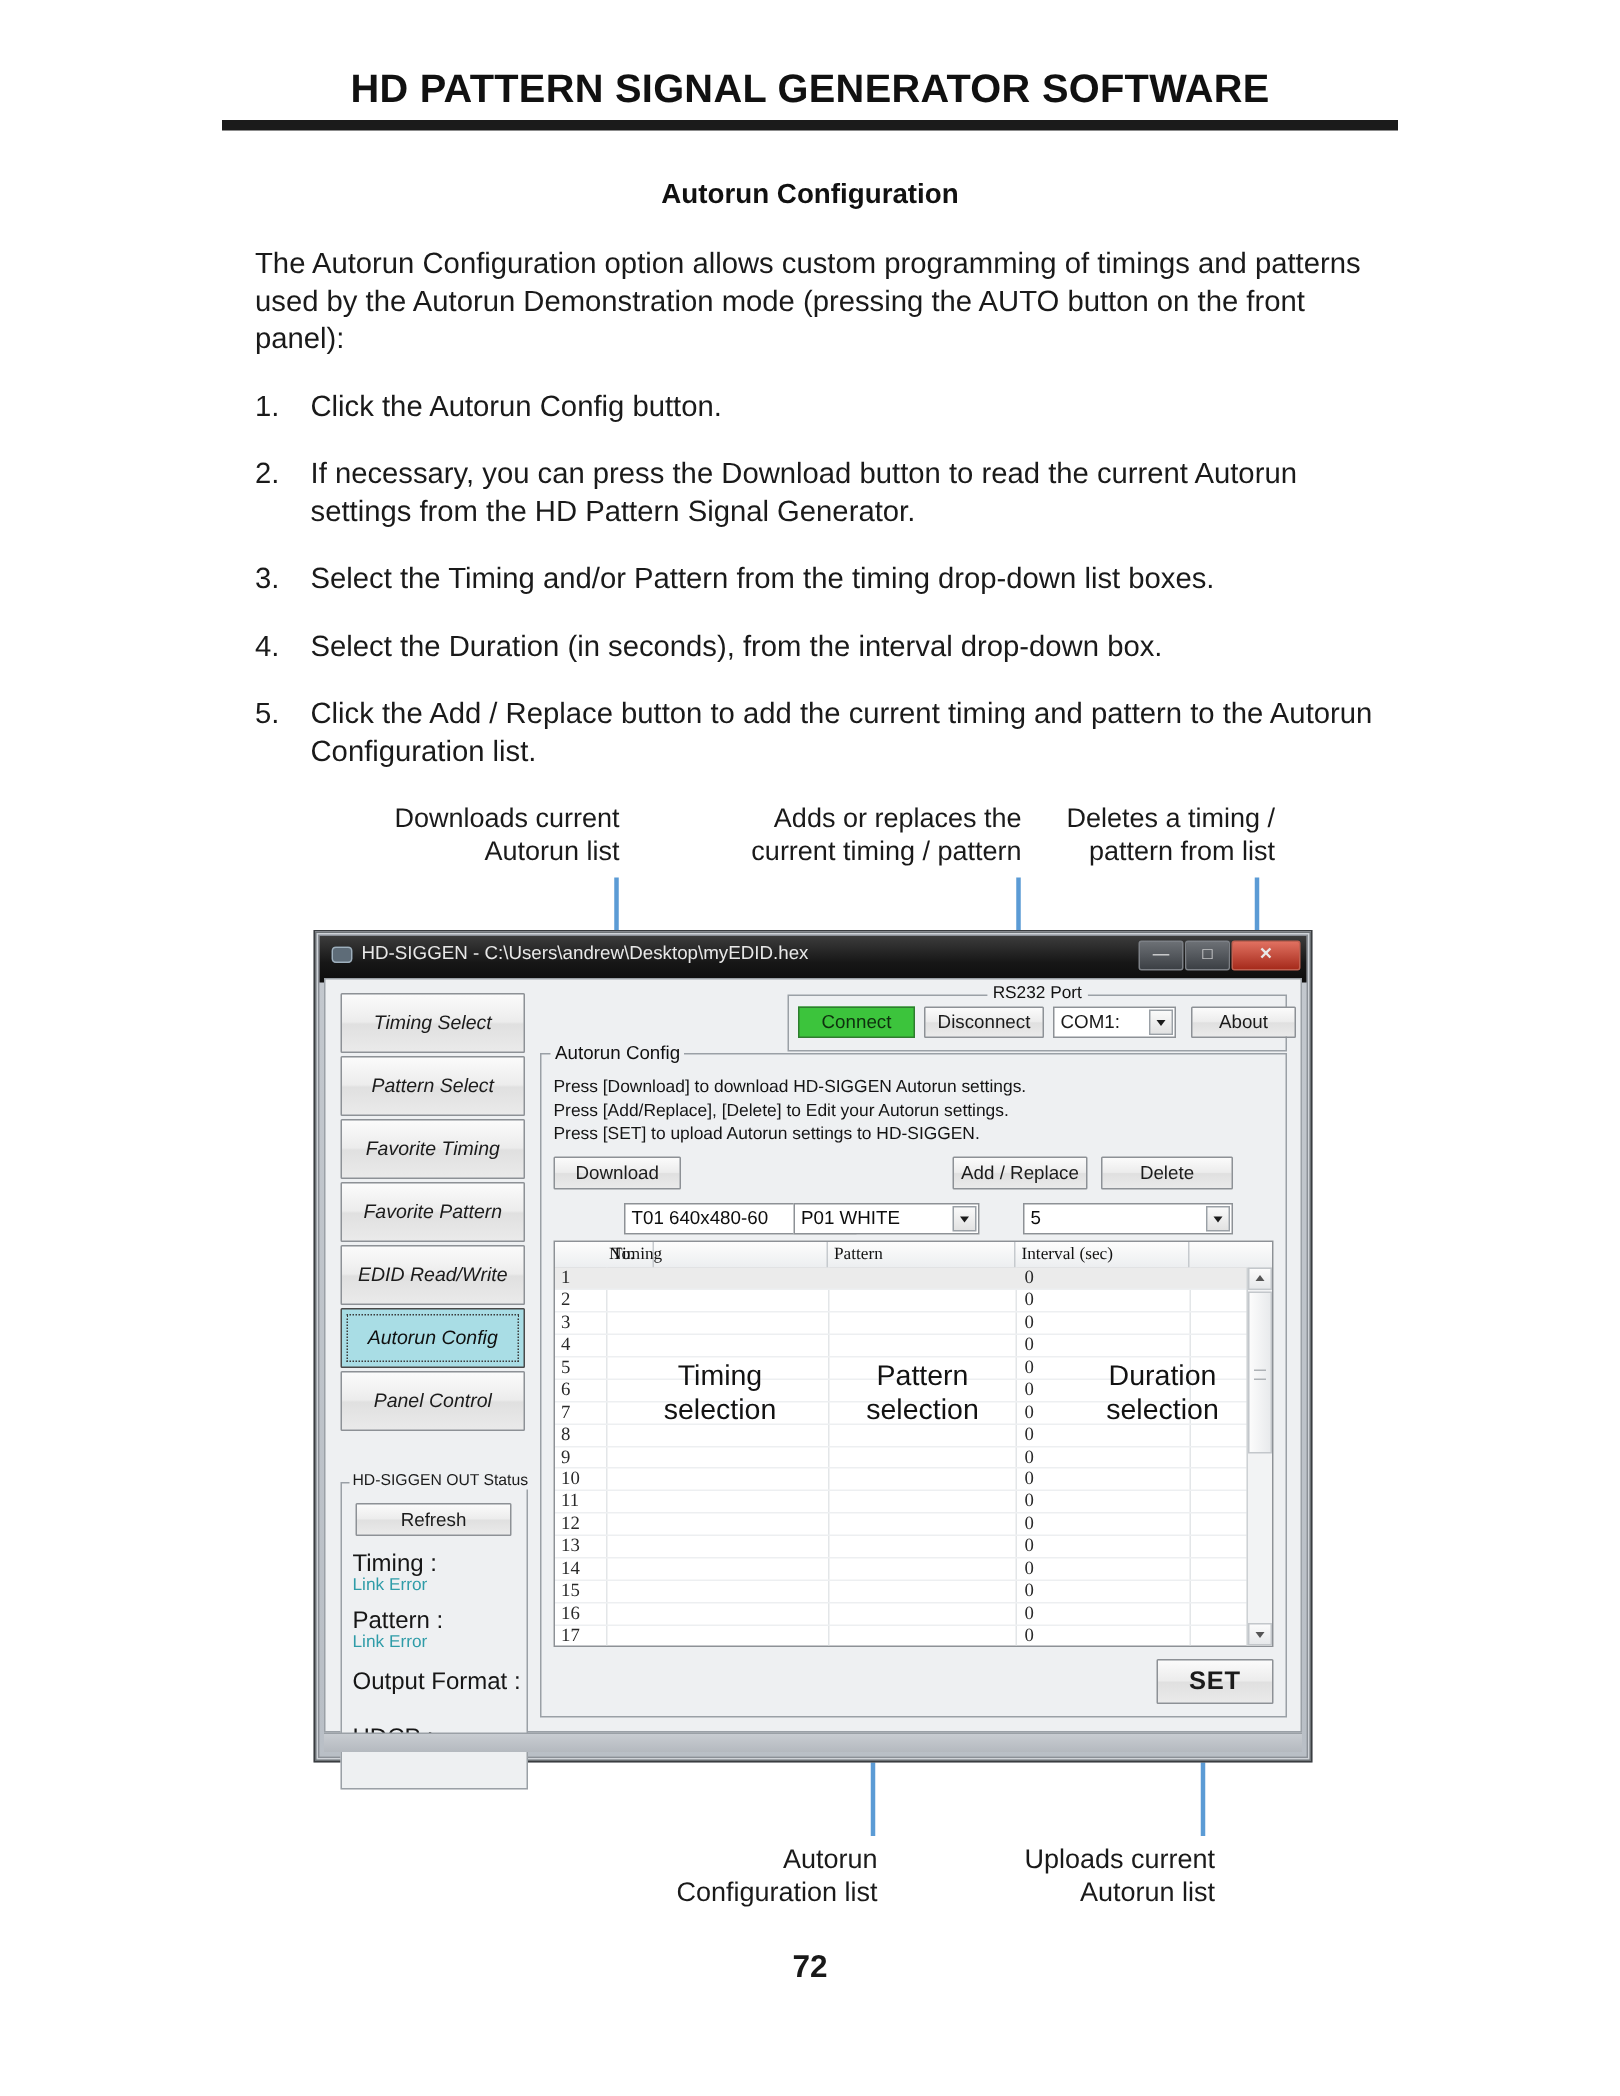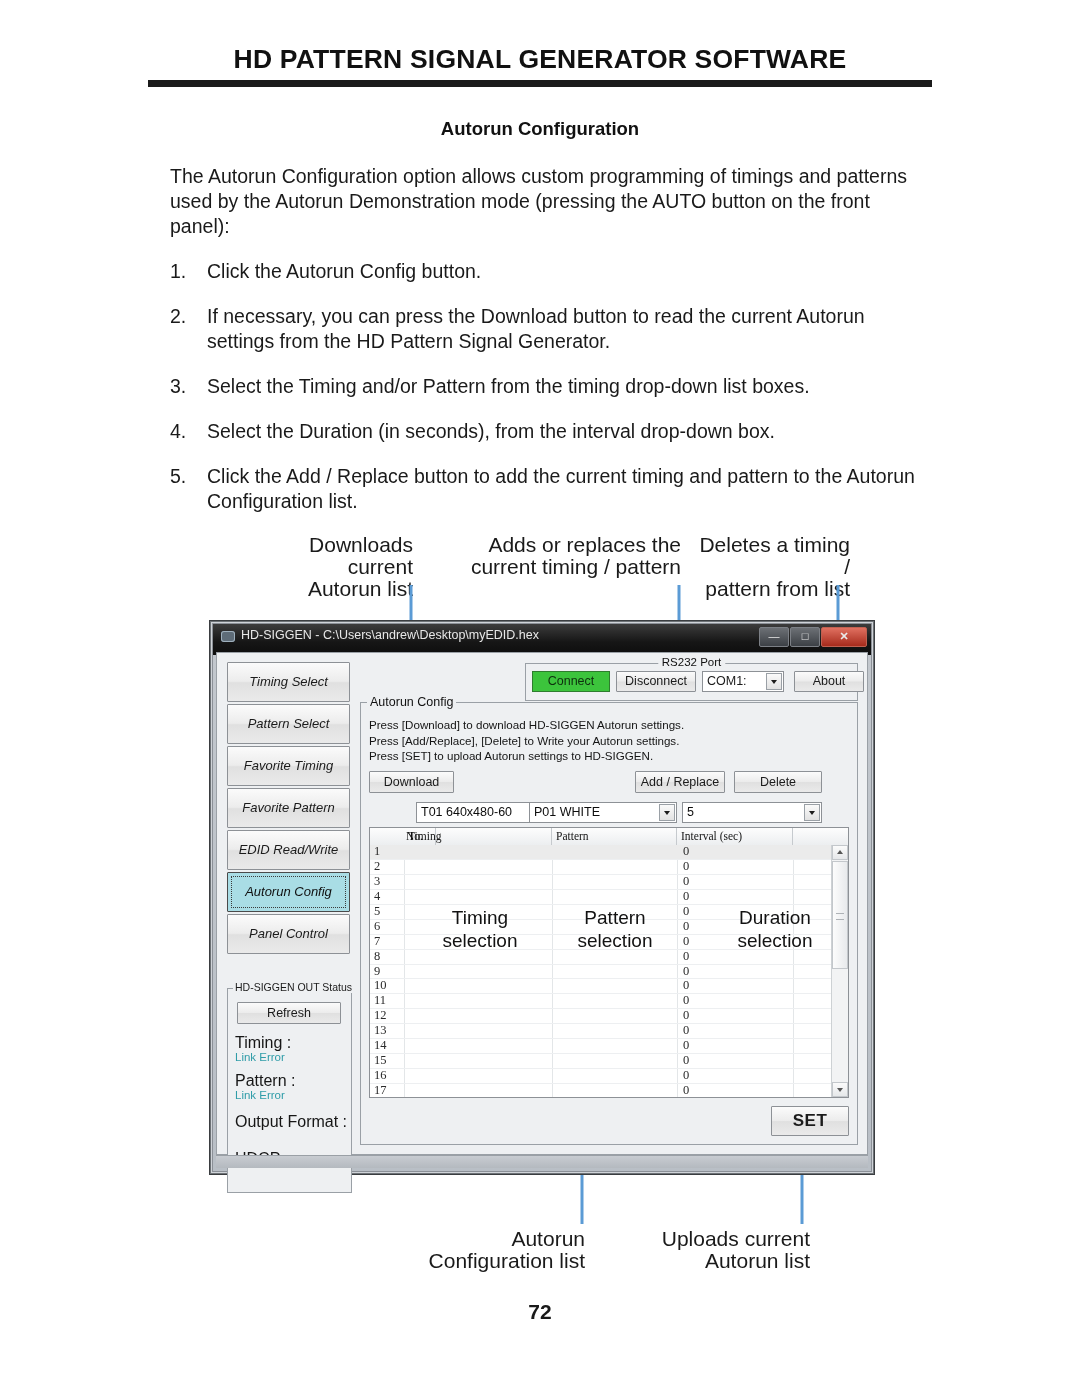--- a/index.html
+++ b/index.html
@@ -73,21 +73,21 @@
   .step-num {
     position: absolute;
     left: 0;
     top: 0;
     width: 28px;
   }
 
   
   .callout {
     position: absolute;
-    font-size: 21px;
+    font-size: 18px;
     line-height: 22px;
     color: #1a1a1a;
   }
   .callout.r { text-align: right; }
 
   
   #connectors {
     position: absolute;
     left: 0;
     top: 0;
@@ -669,33 +669,33 @@
           <span class="val">COM1:</span>
           <span class="combo-arrow"></span>
         </div>
         <div class="wbtn aboutbtn">About</div>
       </div>
 
       <div class="cfggroup">
         <div class="cfg-title">Autorun Config</div>
         <div class="cfg-lines">
           <div>Press [Download] to download HD-SIGGEN Autorun settings.</div>
-          <div>Press [Add/Replace], [Delete] to Write your Autorun settings.</div>
+          <div>Press [Add/Replace], [Delete] to Edit your Autorun settings.</div>
           <div>Press [SET] to upload Autorun settings to HD-SIGGEN.</div>
         </div>
 
         <div class="wbtn actbtn" style="left:8px; width:85px;">Download</div>
         <div class="wbtn actbtn" style="left:274px; width:90px;">Add / Replace</div>
         <div class="wbtn actbtn" style="left:373px; width:88px;">Delete</div>
 
         <div class="selcombo" style="left:8px; width:155px;margin-left:47px;">
           <span class="val">T01 640x480-60</span>
           <span class="combo-arrow"></span>
         </div>
-        <div class="selcombo" style="left:168px; width:148px;">
+        <div class="selcombo" style="left:168px; width:124px;">
           <span class="val">P01 WHITE</span>
           <span class="combo-arrow"></span>
         </div>
         <div class="selcombo" style="left:321px; width:140px;">
           <span class="val">5</span>
           <span class="combo-arrow"></span>
         </div>
 
         <div class="gridwrap">
           <div class="gridhead">

